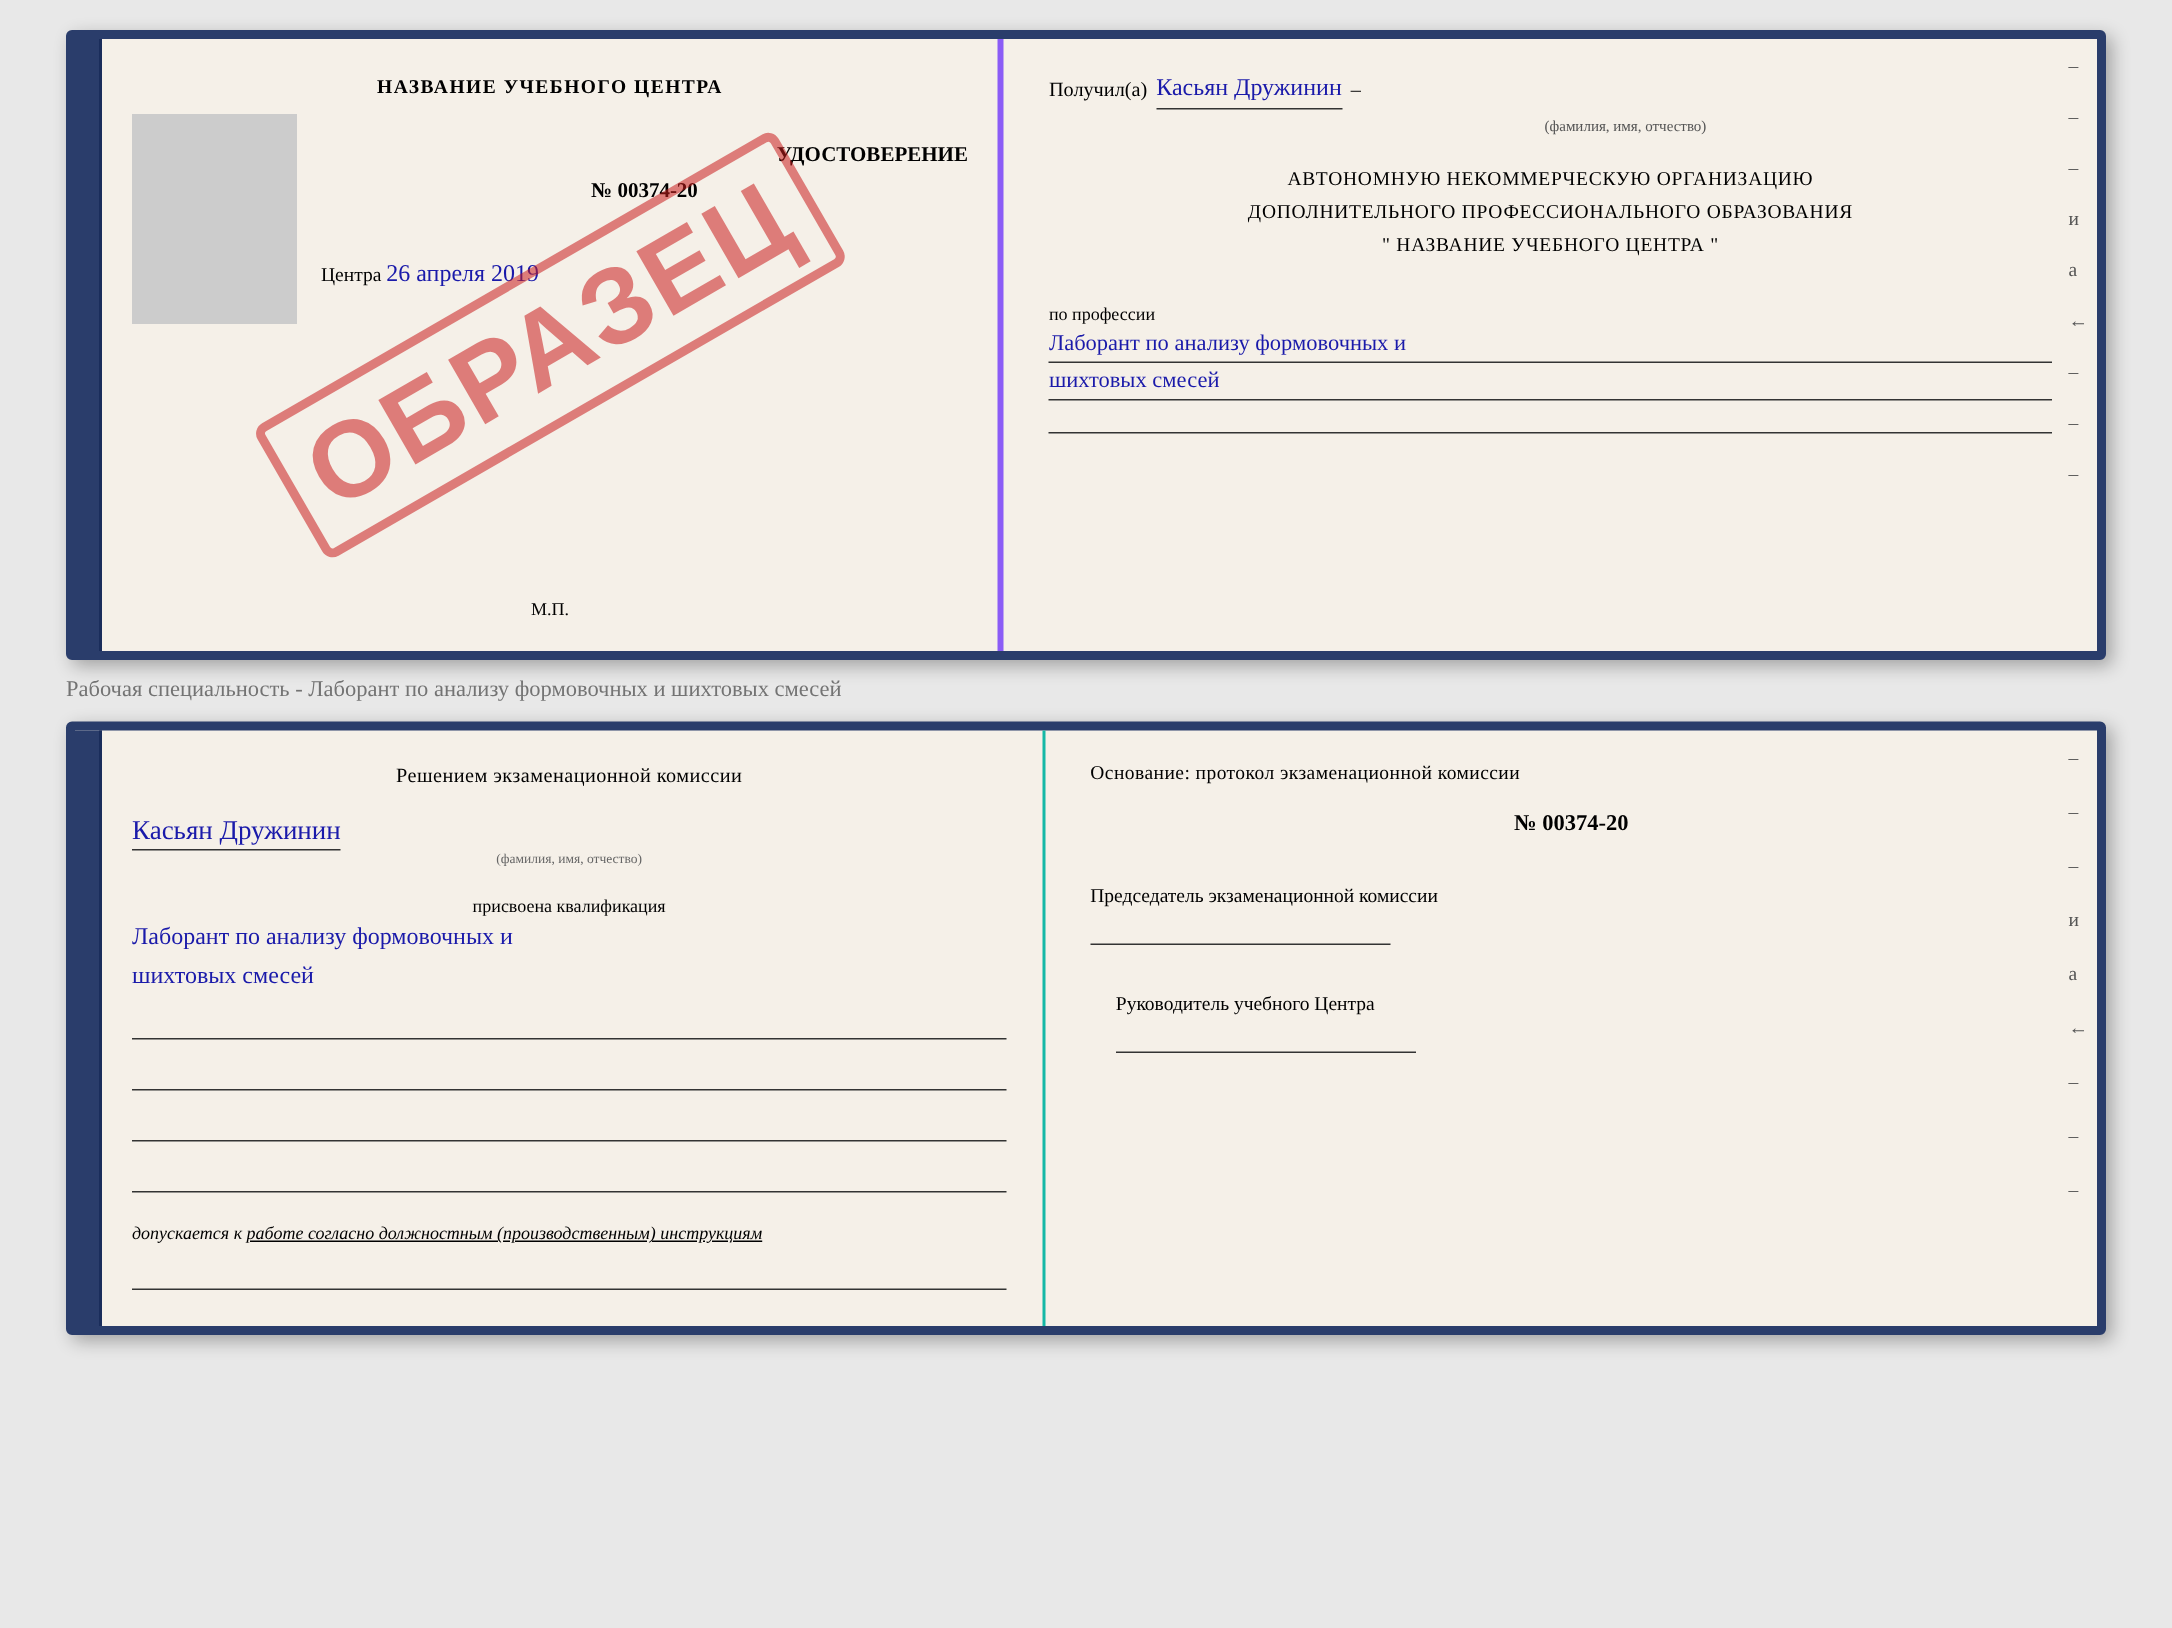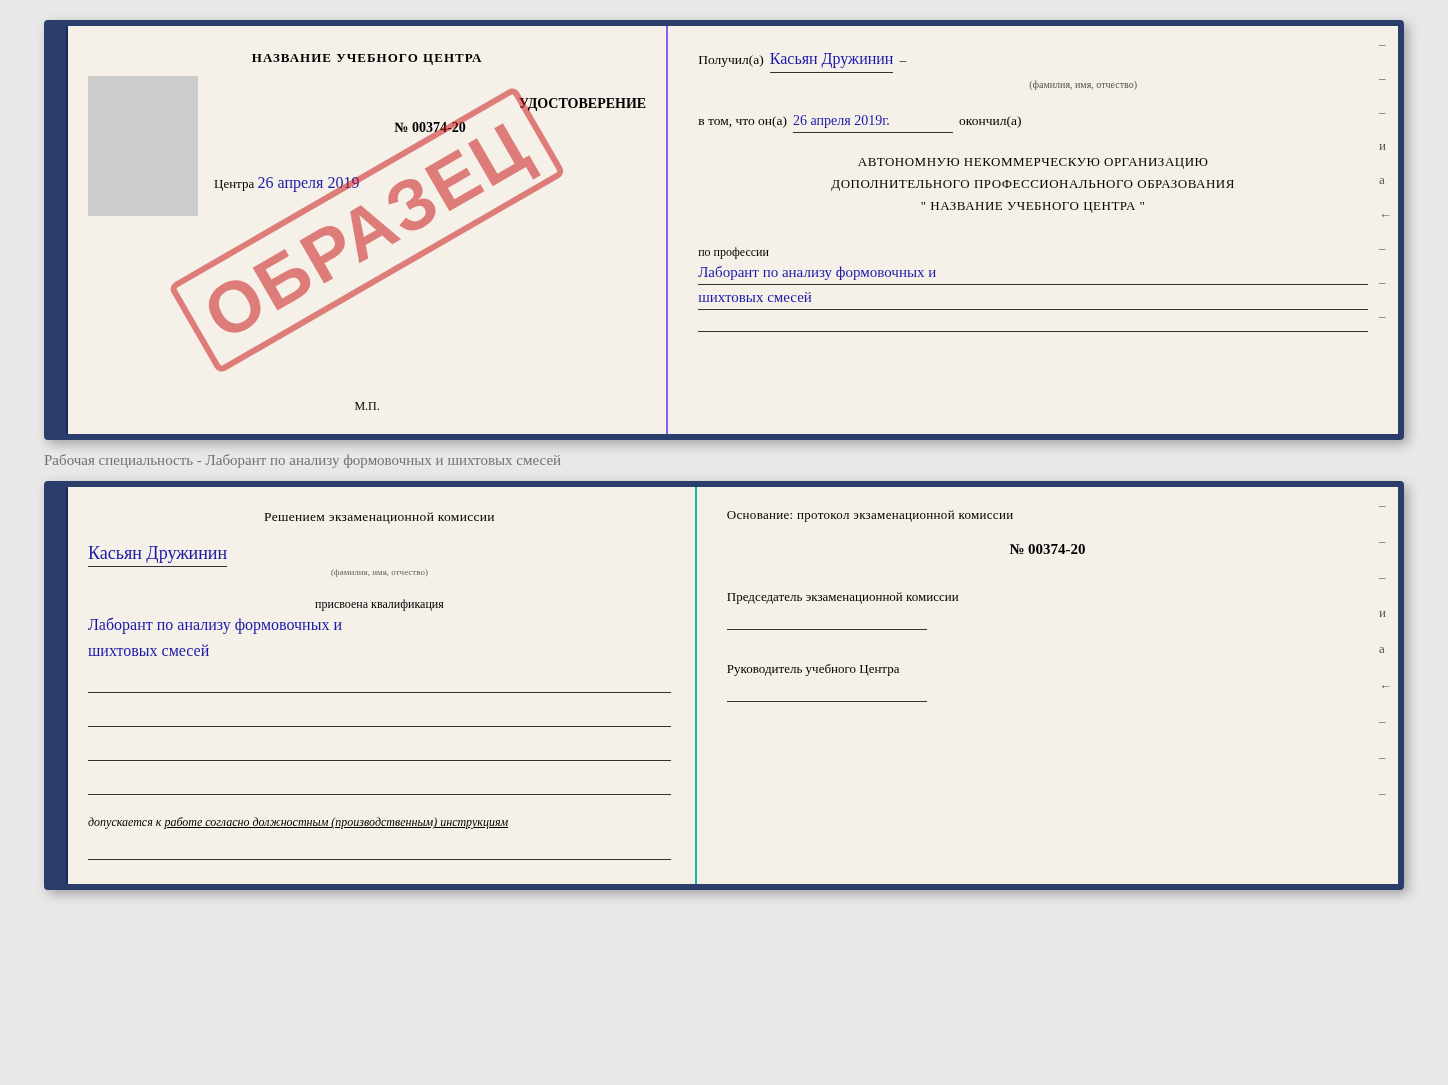--- a/index.html
+++ b/index.html
@@ -38,21 +38,21 @@
     .cert-spine {
       width: 18px;
       background: #2a3d6b;
       flex-shrink: 0;
       border-right: 2px solid #1a2d5b;
     }
 
     .cert-left {
       flex: 1;
       padding: 24px 20px 20px 20px;
-      border-right: 2px solid #8b5cf6;
+      border-right: 4px solid #8b5cf6;
       position: relative;
       display: flex;
       flex-direction: column;
       align-items: center;
     }
 
     .cert-right {
       flex: 1.2;
       padding: 20px 30px 20px 30px;
       display: flex;
@@ -313,20 +313,21 @@
       border-bottom: 1px solid #333;
       height: 18px;
       width: 200px;
       margin-top: 4px;
     }
 
     .ruk-block {
       margin-top: 10px;
       font-size: 13px;
       line-height: 1.7;
+      margin-left: 17px;
     }
 
     .right-marks-bottom {
       position: absolute;
       right: 6px;
       top: 10px;
       display: flex;
       flex-direction: column;
       gap: 20px;
       font-size: 11px;
@@ -370,25 +371,20 @@
 
       <div class="right-line">
         <span style="font-size:13.5px;">Получил(а)</span>
         <span class="handwritten underline-field">Касьян Дружинин</span>
         <span style="font-size:13.5px;">–</span>
       </div>
       <div style="text-align:center; margin-left: 100px; margin-top:-4px;">
         <span class="small-label">(фамилия, имя, отчество)</span>
       </div>
 
-      <div class="right-line" style="margin-top:10px;">
-        <span>в том, что он(а)</span>
-        <span class="handwritten underline-field" style="font-size:14px;min-width:160px;">26 апреля 2019г.</span>
-        <span>окончил(а)</span>
-      </div>
 
       <div class="center-block" style="margin-top:8px;">
         <div>АВТОНОМНУЮ НЕКОММЕРЧЕСКУЮ ОРГАНИЗАЦИЮ</div>
         <div>ДОПОЛНИТЕЛЬНОГО ПРОФЕССИОНАЛЬНОГО ОБРАЗОВАНИЯ</div>
         <div>" НАЗВАНИЕ УЧЕБНОГО ЦЕНТРА "</div>
       </div>
 
       <div style="margin-top:10px;">
         <div class="profession-label">по профессии</div>
         <div class="handwritten-profession" style="border-bottom:1px solid #333;">Лаборант по анализу формовочных и</div>

